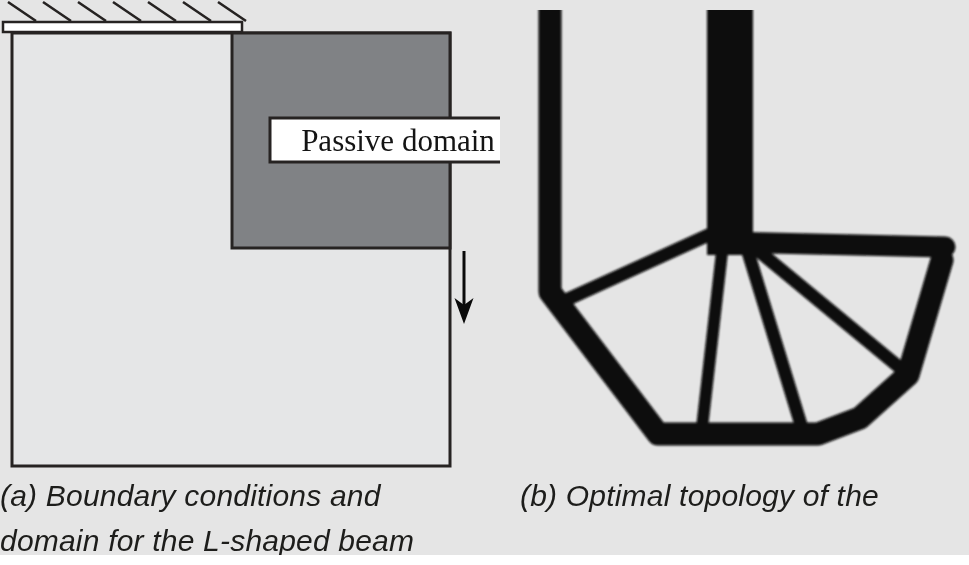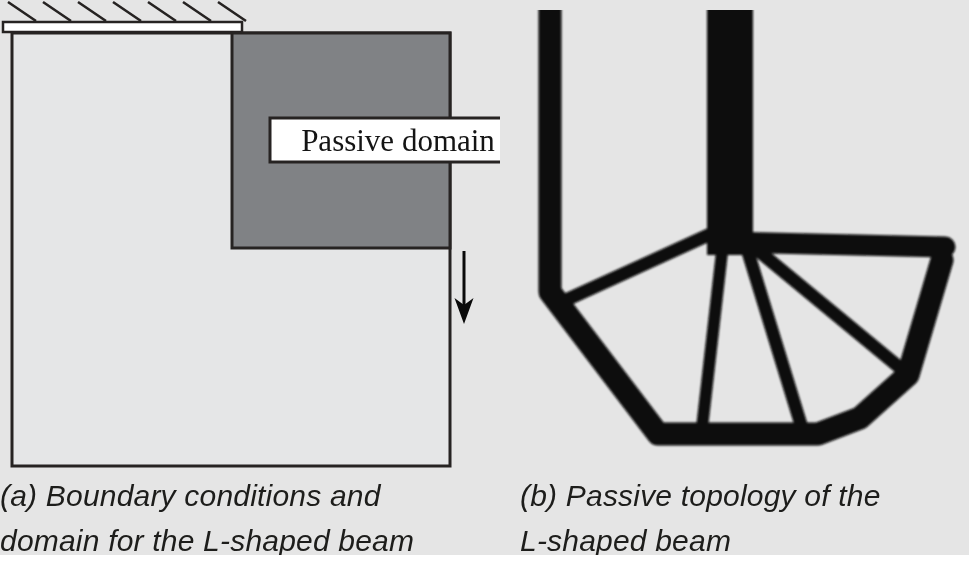--- a/index.html
+++ b/index.html
@@ -123,17 +123,16 @@
       <path class="member" stroke-width="13" d="M218 242 L272 418"></path>
       <path class="member" stroke-width="13" d="M225 238 L375 362"></path>
     </g>
   </svg>
 
   <div id="caption-a" class="caption">
     <div>(a) Boundary conditions and</div>
     <div>domain for the L-shaped beam</div>
   </div>
   <div id="caption-b" class="caption">
-    <div>(b) Passive topology of the</div>
-    <div>L-shaped beam</div>
+    <div>(b) Optimal topology of the</div>
   </div>
 
 </div>
 
 </body></html>

